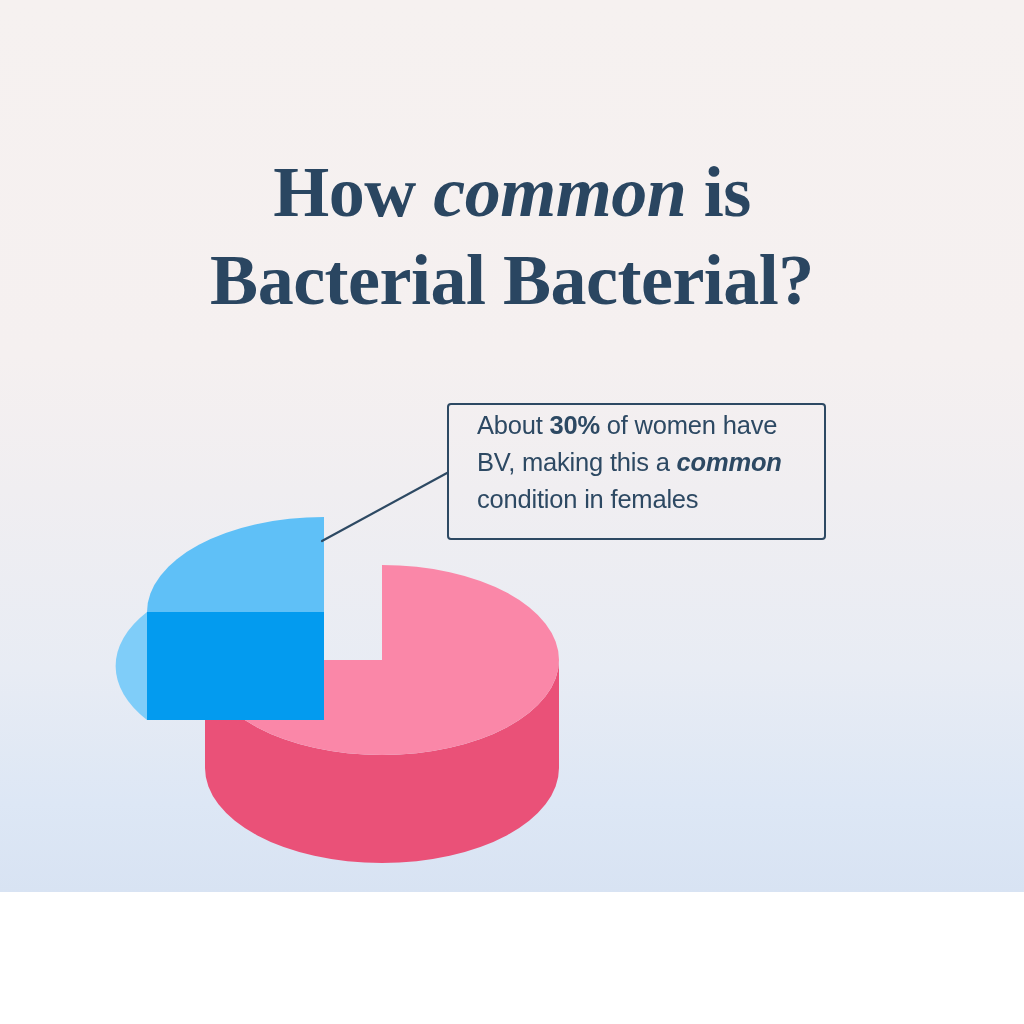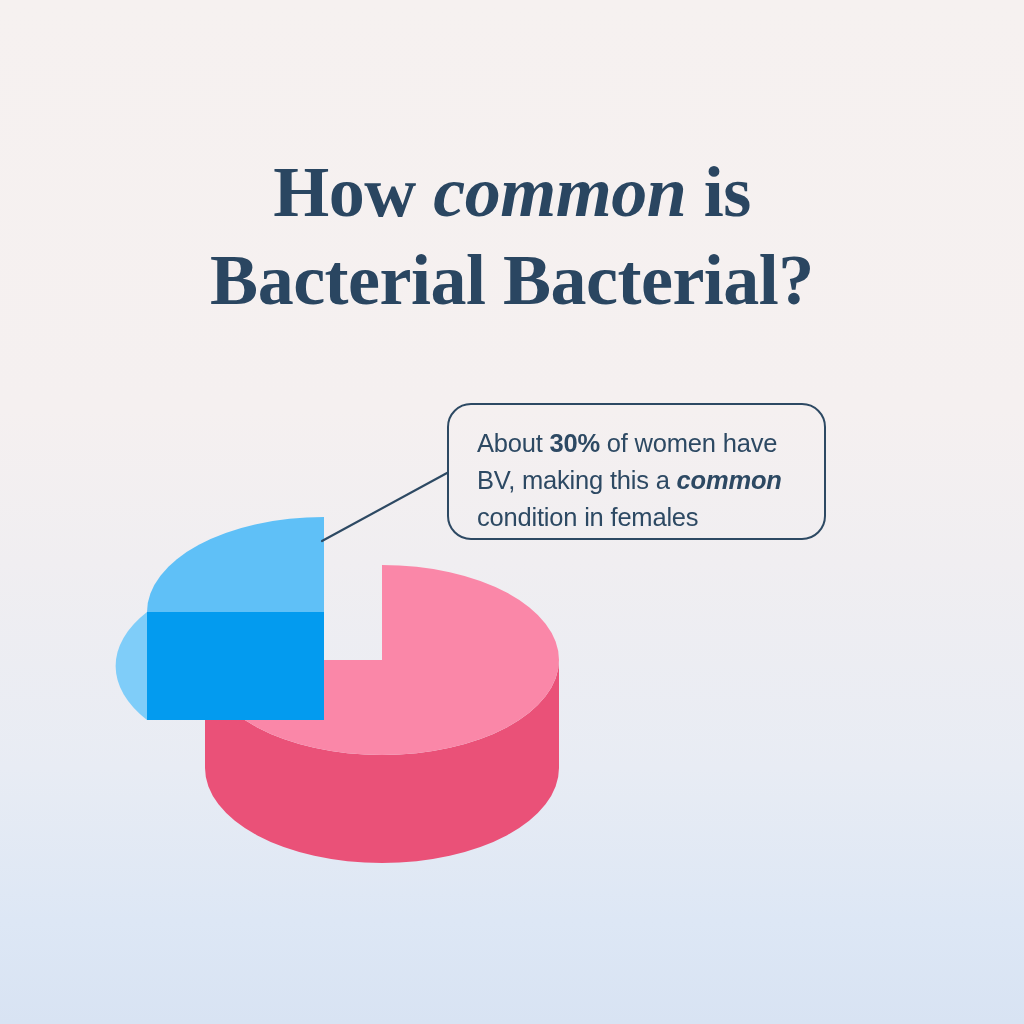--- a/index.html
+++ b/index.html
@@ -8,21 +8,21 @@
   }
   body {
     width: 1024px;
     height: 1024px;
     overflow: hidden;
     font-family: "Liberation Sans", sans-serif;
   }
   #canvas {
     position: relative;
     width: 1024px;
-    height: 1024px;
+    height: 892px;
     background: linear-gradient(180deg,
         #f6f1f0 0%,
         #f5f0f0 40%,
         #f0eef1 55%,
         #e8ecf4 75%,
         #dde7f5 90%,
         #d8e3f3 100%);
     overflow: hidden;
   }
 
@@ -50,23 +50,23 @@
 
   
   #callout {
     position: absolute;
     left: 447px;
     top: 403px;
     width: 379px;
     height: 137px;
     box-sizing: border-box;
     border: 2px solid #2d4963;
-    border-radius: 24px;
+    border-radius: 4px;
     background: transparent;
-    padding: 20px 26px 0 28px;
+    padding: 2px 26px 0 28px;
   }
   #callout .ctext {
     font-family: "Liberation Sans", sans-serif;
     font-size: 25.5px;
     line-height: 37px;
     color: #2d4963;
     letter-spacing: -0.2px;
   }
   #callout .b { font-weight: 700; }
   #callout .bi { font-weight: 700; font-style: italic; }

